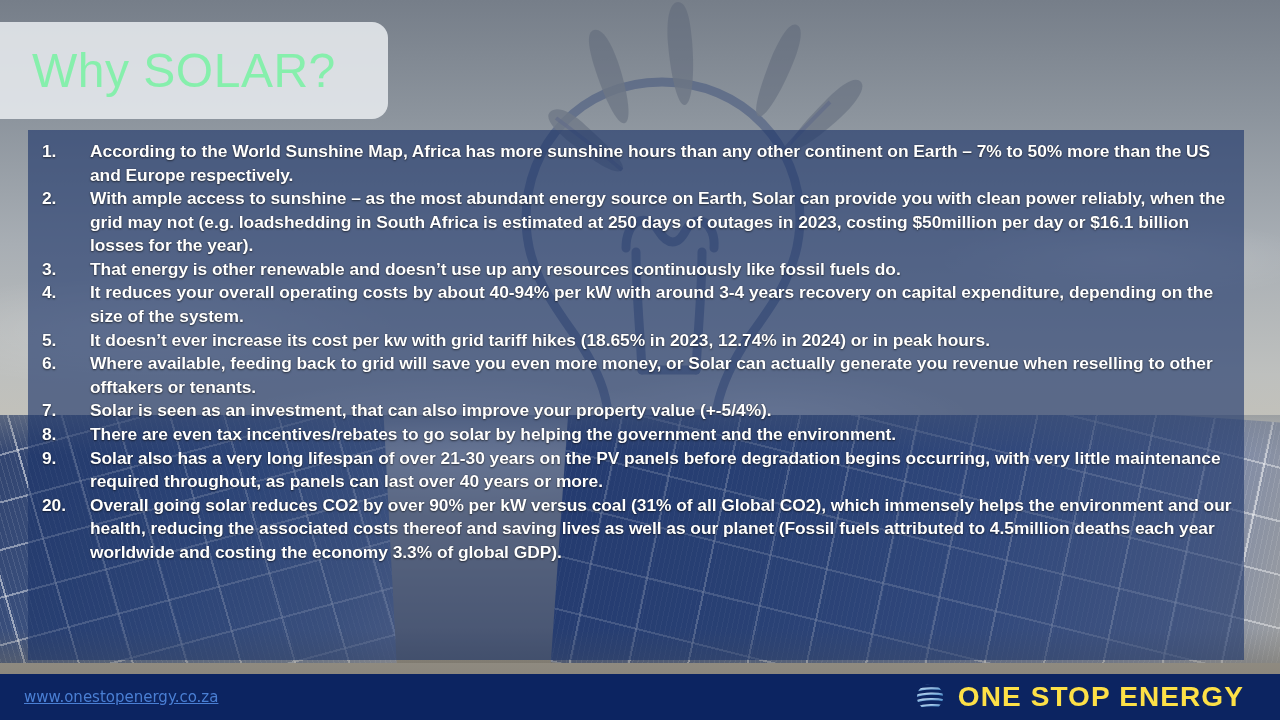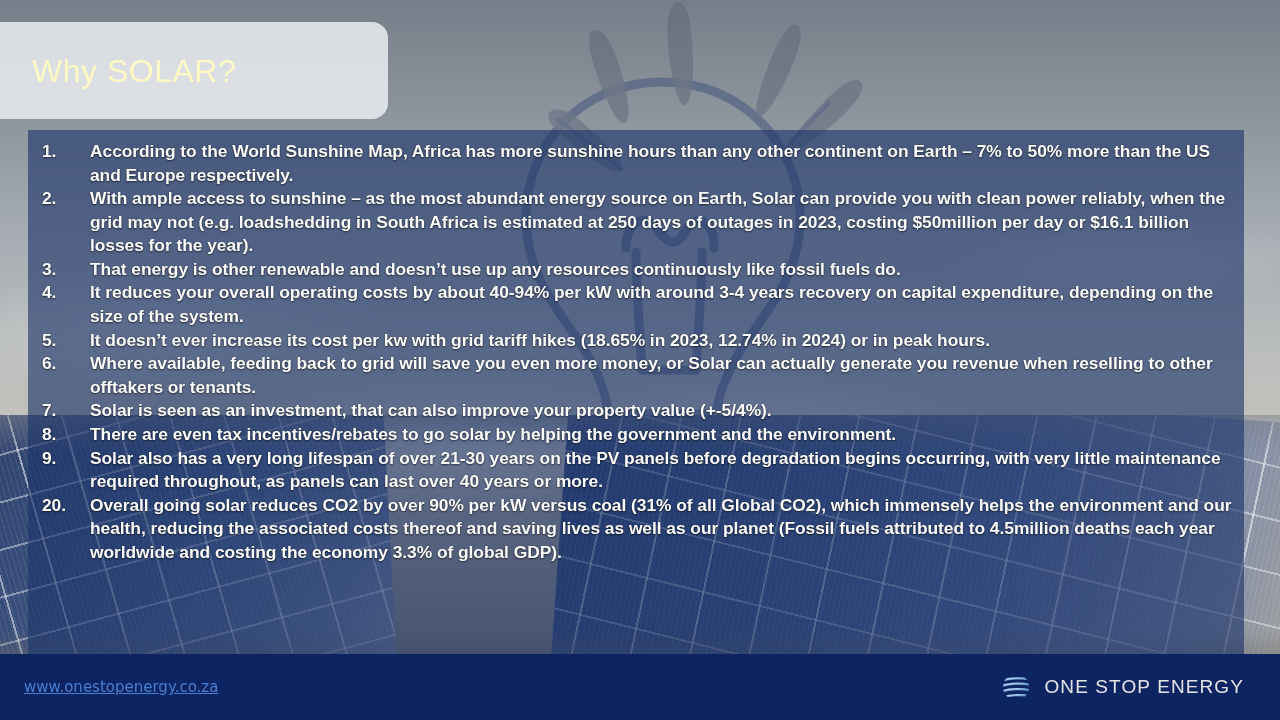--- a/index.html
+++ b/index.html
@@ -81,22 +81,22 @@
   .title-box{
     position:absolute;
     left:-14px; top:22px;
     width:402px; height:97px;
     background:rgba(233,236,240,.86);
     border-radius:0 16px 16px 0;
     display:flex; align-items:center;
     padding-left:46px;
   }
   .title-text{
-    color:#fef9c3;
-    font-size:32px;
+    color:#86efac;
+    font-size:48px;
     font-weight:400;
     letter-spacing:.5px;
     line-height:1;
     white-space:nowrap;
   }
 
   
   .body-panel{
     position:absolute;
     left:28px; top:130px;
@@ -122,42 +122,42 @@
     flex:0 0 56px;
     text-align:left;
     padding-left:8px;
   }
   .item-text{ flex:1 1 auto; padding-right:6px; }
 
   
   .footer{
     position:absolute;
     left:0; bottom:0;
-    width:1280px; height:66px;
+    width:1280px; height:46px;
     background:#0c2461;
     display:flex; align-items:center; justify-content:space-between;
   }
   .footer-link{
     margin-left:24px;
     color:#4a7fd4;
     font-size:15px;
     text-decoration:underline;
     font-family:"DejaVu Sans", sans-serif;
   }
   .logo{
     display:flex; align-items:center;
     margin-right:36px;
     gap:10px;
   }
   .logo-mark{ width:36px; height:36px; display:block; }
   .logo-text{
-    color:#e5e5e5;
-    font-size:19px;
+    color:#fde047;
+    font-size:28px;
     letter-spacing:1.1px;
-    font-weight:400;
+    font-weight:700;
   }
 </style>
 </head>
 <body>
 
 <div class="slide">
 
   <div class="bg-sky2"></div>
   <div class="bg-clouds"></div>
 

